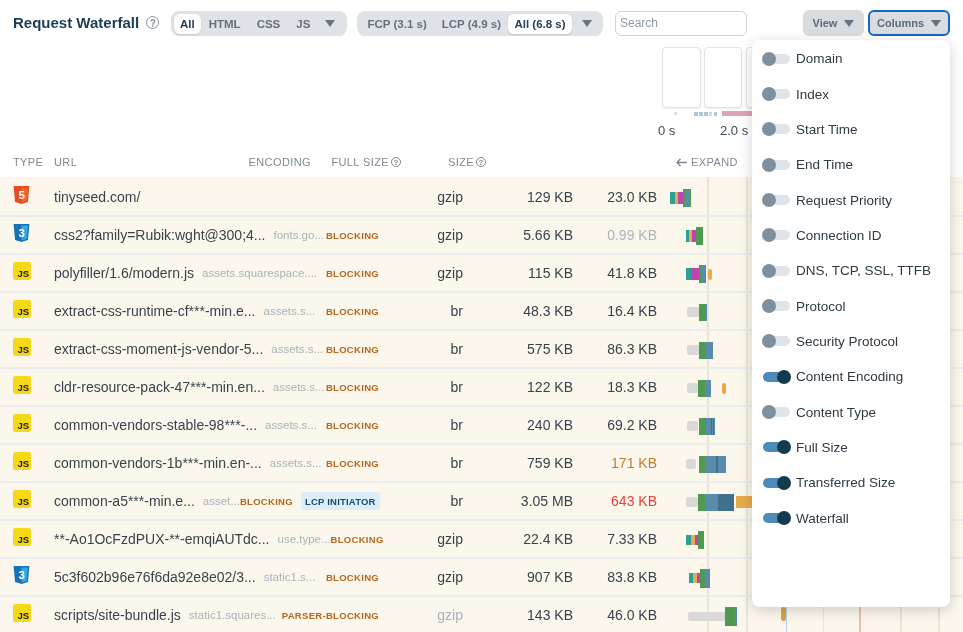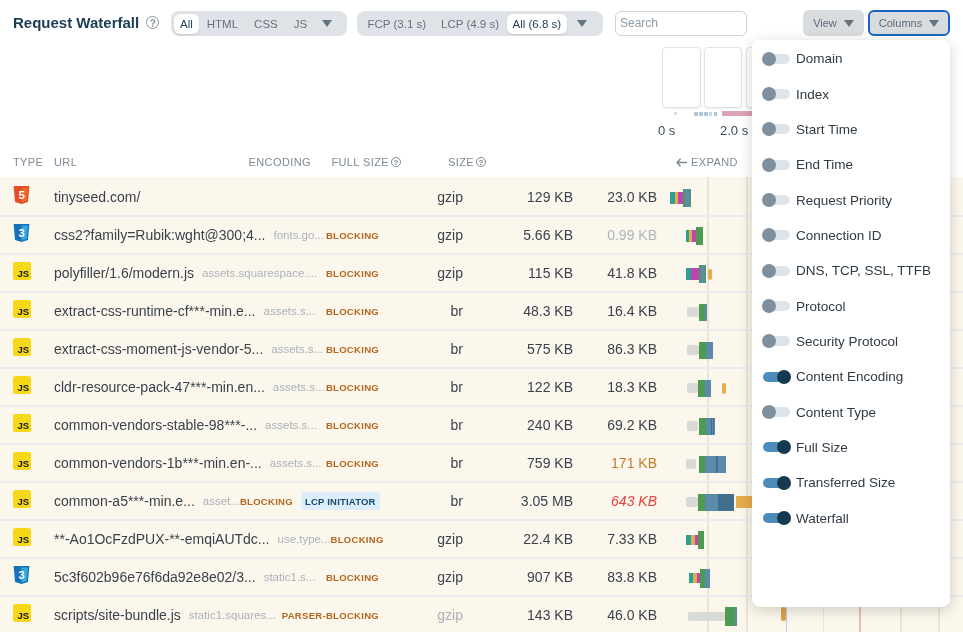--- a/index.html
+++ b/index.html
@@ -1,23 +1,23 @@
 <!DOCTYPE html>
 <html><head><meta charset="utf-8"><style>
 *{margin:0;padding:0;box-sizing:border-box}
 html,body{width:963px;height:632px;background:#fff;font-family:"Liberation Sans",sans-serif;overflow:hidden;position:relative}
 .abs{position:absolute}
 .title{left:13px;top:14px;font-size:15px;font-weight:bold;color:#1b3c55}
 .help{display:inline-block;width:13px;height:13px;border:1.5px solid #8695a1;border-radius:50%;color:#8695a1;font-size:10px;font-weight:bold;text-align:center;line-height:13px;vertical-align:1px;margin-left:3px}
 .grp{top:11px;height:25px;background:#dfe3e7;border-radius:8px;display:flex;align-items:center;padding:0 3px}
-.pill{font-size:11.5px;font-weight:normal;color:#64707e;padding:4px 8px;border-radius:6px;white-space:nowrap}
+.pill{font-size:11.5px;font-weight:bold;color:#64707e;padding:4px 8px;border-radius:6px;white-space:nowrap}
 .pill.sel{background:#fff;color:#24425a;padding:4px 6px;box-shadow:0 1px 2px rgba(0,0,0,.12)}
 .caret{width:0;height:0;border-left:5.5px solid transparent;border-right:5.5px solid transparent;border-top:7px solid #647480;margin:0 7px}
 .search{left:615px;top:11px;width:132px;height:25px;border:1px solid #ccd3d9;border-radius:6px;background:#fff;font-size:12px;color:#8e9aa5;line-height:23px;padding-left:4px}
-.btn{top:10px;height:26px;background:#d8dcdf;border-radius:6px;font-size:11px;font-weight:normal;color:#5a6a79;display:flex;align-items:center;justify-content:center}
+.btn{top:10px;height:26px;background:#d8dcdf;border-radius:6px;font-size:11px;font-weight:bold;color:#5a6a79;display:flex;align-items:center;justify-content:center}
 .btn .caret{margin:1px 0 0 7px}
 .thumb{top:47px;width:39px;height:61px;background:#fff;border:1px solid #e2e2e2;border-radius:4px;box-shadow:0 1px 2px rgba(0,0,0,.07)}
 .axis{top:123px;font-size:13px;color:#3e4a56}
 .hdr{top:150px;height:27px;font-size:11px;color:#7e8994;letter-spacing:.4px}
 .hdr>span{position:absolute;top:6px}
 .qm{display:inline-block;width:10px;height:10px;border:1.2px solid #7e8994;border-radius:50%;font-size:8px;text-align:center;line-height:10px;margin-left:2px;font-weight:bold;letter-spacing:0}
 .tbl{left:0;top:177px;width:963px;height:455px;background:#fcf7ec}
 .row{position:absolute;left:0;width:963px;height:38px;border-bottom:2px solid #eaecef}
 .row:first-child{border-top:0}
 .icon{position:absolute;left:13px;top:50%;transform:translateY(-50%)}
@@ -238,21 +238,21 @@
           <text x="16" y="15.3" font-family="Liberation Sans, sans-serif" font-size="9.5" font-weight="bold" fill="#15181c" text-anchor="end">JS</text>
         </svg></span>
 <span class="uc">
         <span class="u">common-a5***-min.e...</span>
         <span class="d">asset...</span>
         <span class="bk">BLOCKING</span>
         <span class="lcp">LCP INITIATOR</span>
       </span>
 <span class="enc" style="">br</span>
 <span class="fs">3.05 MB</span>
-<span class="sz" style="color:#e8403a;font-style:italic;">643 KB</span>
+<span class="sz" style="color:#e8403a;">643 KB</span>
 <div class="seg" style="left:686px;top:14.0px;width:12px;height:10px;background:#d9d9d7;border-radius:2px;"></div>
       <div class="seg" style="left:698px;top:10.5px;width:7px;height:17px;background:#4f9a51;"></div>
       <div class="seg" style="left:705px;top:10.5px;width:13px;height:17px;background:#5b8bab;"></div>
       <div class="seg" style="left:718px;top:10.5px;width:16px;height:17px;background:#41708e;"></div>
       <div class="seg" style="left:736px;top:13.0px;width:16.5px;height:12px;background:#e6ab4b;"></div>
     </div>
 <div class="row" style="top:344px">
 <span class="icon"><svg width="18" height="18" viewBox="0 0 18 18">
           <rect width="18" height="18" rx="2.5" fill="#f5d918"></rect>
           <text x="16" y="15.3" font-family="Liberation Sans, sans-serif" font-size="9.5" font-weight="bold" fill="#15181c" text-anchor="end">JS</text>

